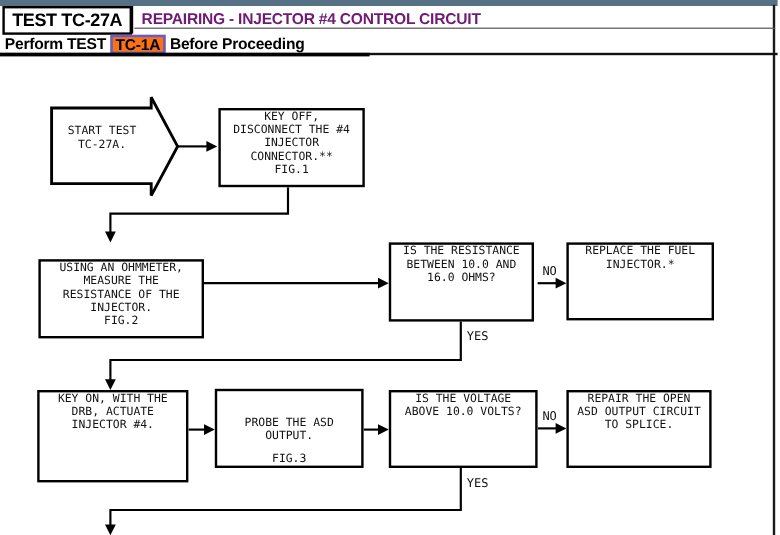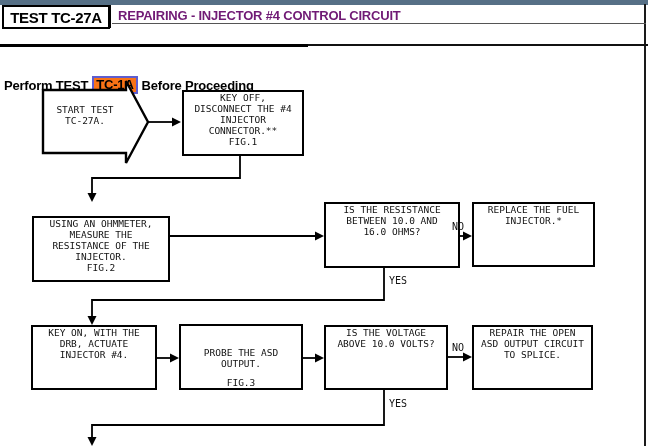--- a/index.html
+++ b/index.html
@@ -17,22 +17,22 @@
     font-weight:bold; font-size:15px; letter-spacing:-0.3px; color:#000; background:#fff;
   }
   .hdr-vline { position:absolute; left:109px; top:5px; width:2px; height:23px; background:#000; }
   .page-title {
     position:absolute; left:118px; top:8px;
     font-weight:bold; font-size:13px; letter-spacing:-0.2px; color:#701a75; white-space:nowrap;
   }
   .title-underline { position:absolute; left:112px; top:23px; width:534px; height:1px; background:#555; }
   .perform-line {
     position:absolute; left:4px; top:29px; height:16px;
-    display:flex; align-items:center; gap:4px;
-    font-weight:bold; font-size:13px; letter-spacing:-0.2px; color:#000; white-space:nowrap;margin-top:48px;
+    display:flex; gap:4px;
+    font-weight:bold; font-size:13px; letter-spacing:-0.2px; color:#000; white-space:nowrap;
   }
   .tc1a-link {
     border:2px solid var(--link,#5e5ed0); padding:0 2px; line-height:14px;
     color:#000; background:#f97316; cursor:pointer;
   }
   .hdr-underline  { position:absolute; left:0; top:44px; width:648px; height:2px; background:#111; }
   .hdr-underline2 { position:absolute; left:0; top:44px; width:308px; height:3px; background:#000; }
 
   
   .flow-svg { position:absolute; left:0; top:0; width:650px; height:446px; z-index:1; }
@@ -49,23 +49,23 @@
     font-family:"DejaVu Sans Mono", monospace; font-size:9.5px; line-height:11px;
     color:#111; text-align:center;
   }
   .edge-label {
     position:absolute; z-index:2;
     font-family:"DejaVu Sans Mono", monospace; font-size:10px; color:#111;
   }
   
   #n-keyoff     { left:182px; top:90px;  width:122px; height:66px; }
   #n-ohmmeter   { left:32px;  top:216px; width:138px; height:66px; }
-  #n-resistance { left:324px; top:202px; width:136px; height:66px; }
+  #n-resistance { left:324px; top:202px; width:121px; height:66px; }
   #n-replace    { left:472px; top:202px; width:123px; height:65px; }
-  #n-keyon      { left:31px;  top:325px; width:126px; height:65px; }
+  #n-keyon      { left:31px;  top:325px; width:126px; height:77px; }
   #n-probe      { left:179px; top:324px; width:124px; height:66px; justify-content:flex-start; padding-top:21px; }
   #n-voltage    { left:324px; top:325px; width:124px; height:65px; }
   #n-repair     { left:472px; top:325px; width:121px; height:65px; }
   #lbl-no1  { left:452px; top:221px; }
   #lbl-yes1 { left:389px; top:275px; }
   #lbl-no2  { left:452px; top:342px; }
   #lbl-yes2 { left:389px; top:398px; }
 </style>
 </head>
 <body>

